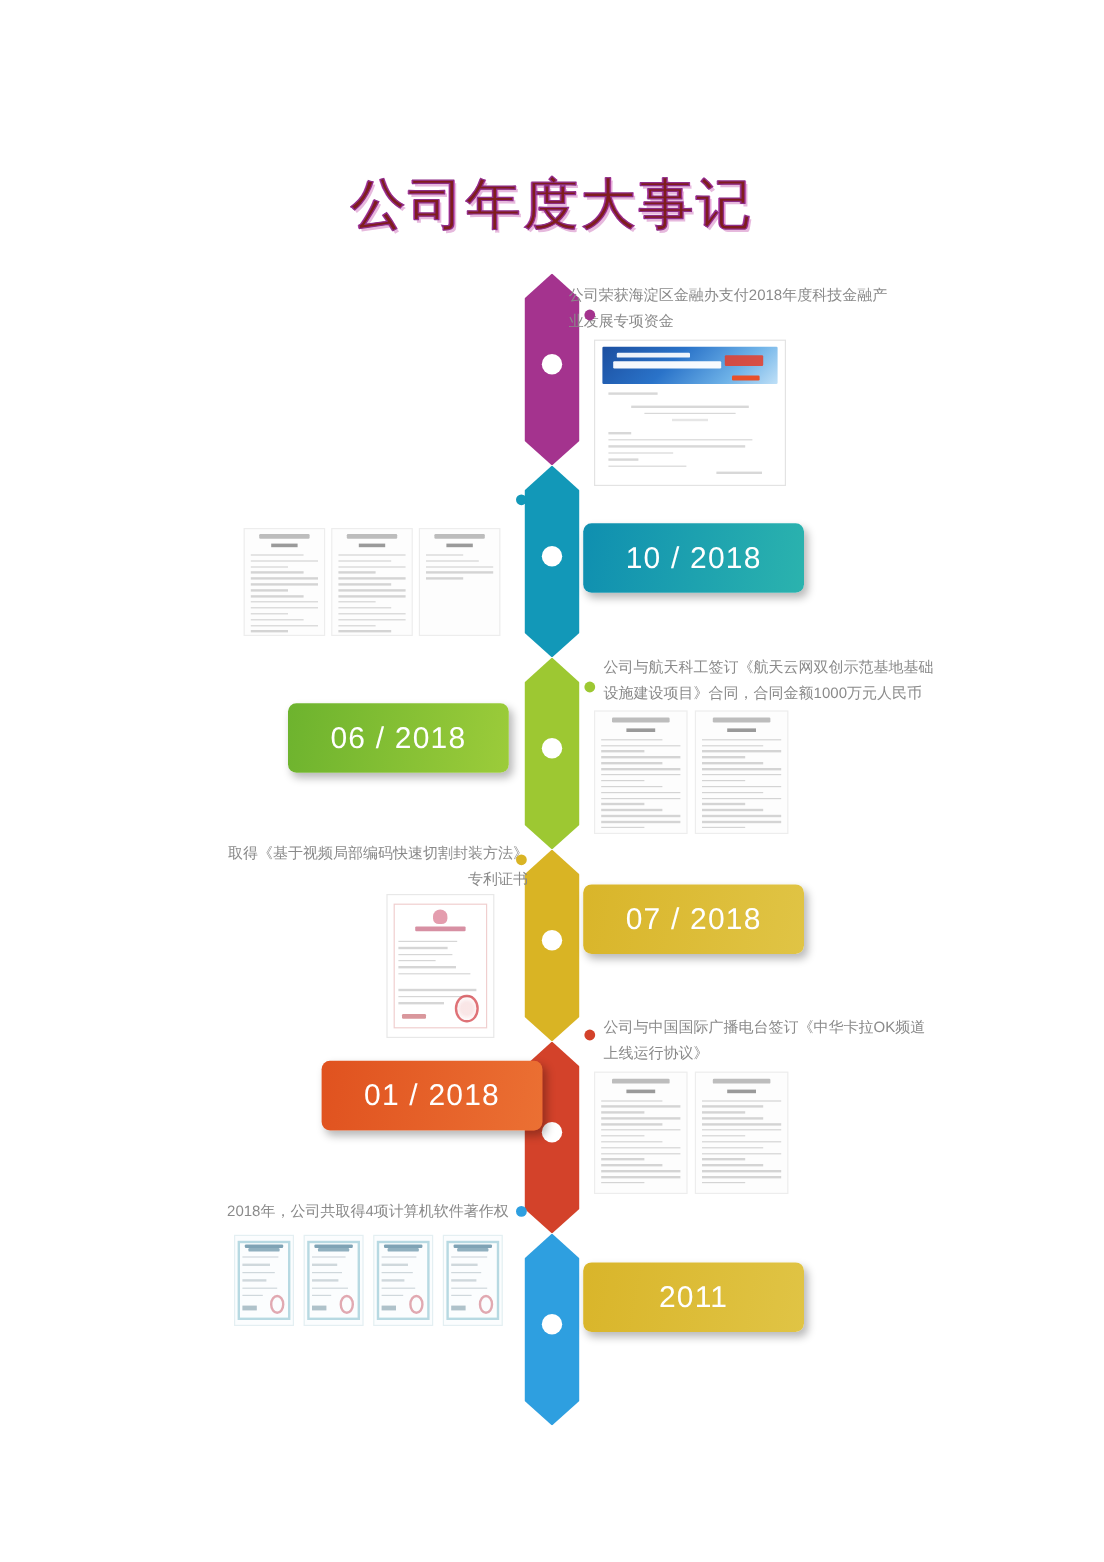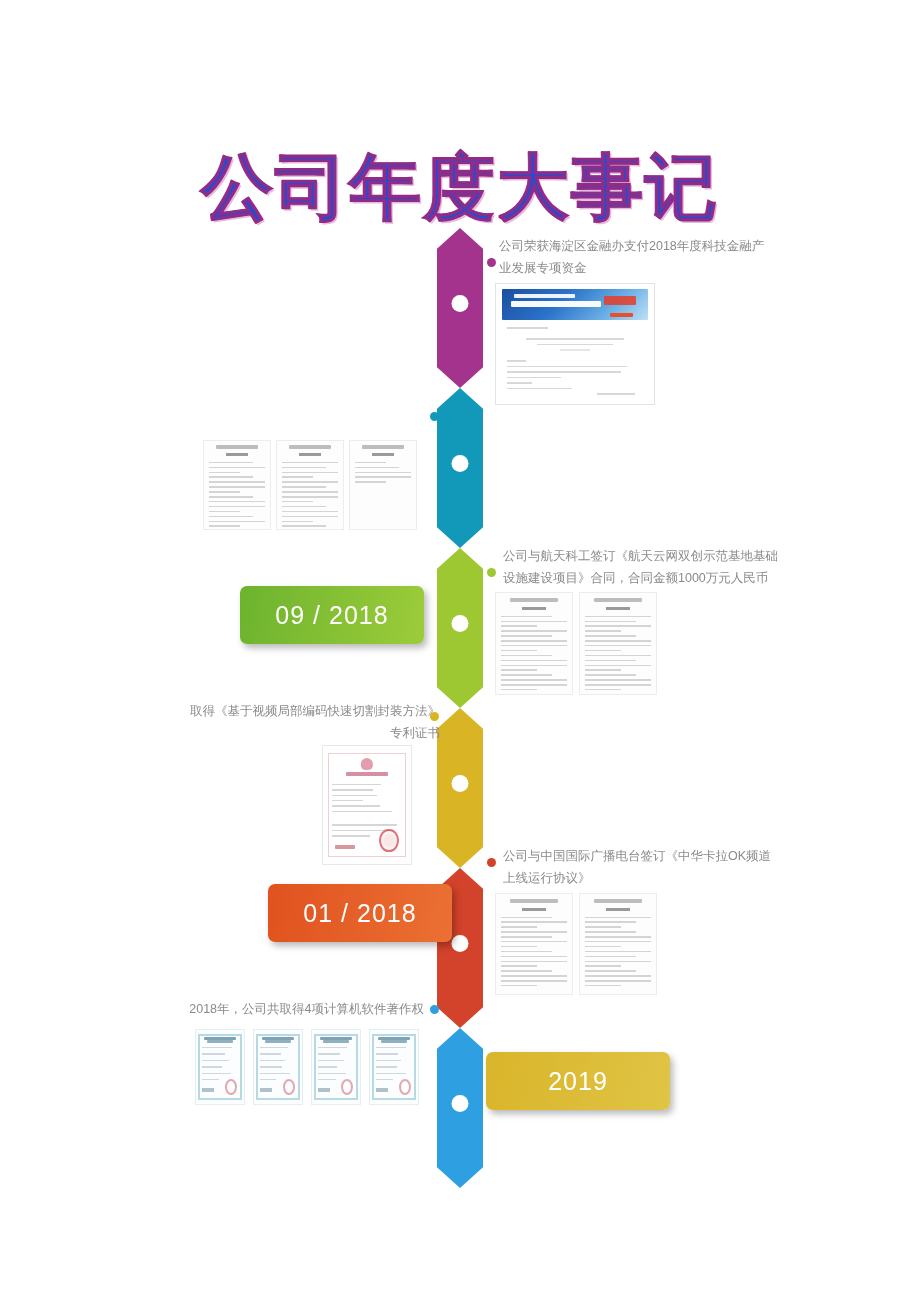--- a/index.html
+++ b/index.html
@@ -24,24 +24,24 @@
   .title-wrap {
     position: absolute;
     top: 140px;
     left: 0;
     width: 920px;
     text-align: center;
   }
   .title {
     display: inline-block;
     font-family: "DejaVu Sans", "Liberation Sans", sans-serif;
-    font-size: 72px;
-    font-weight: bold;
+    font-size: 46px;
+    font-weight: normal;
     letter-spacing: 2px;
-    color: #1d4ed8;
+    color: #7f1d1d;
     text-shadow:
        1px 0 0 #e87fd0,
       -1px 0 0 #c150b4,
        2px 2px 0 rgba(200,100,180,.45);
     -webkit-text-stroke: 1px #8e2d88;
   }
 
   
   .timeline {
     position: absolute;
@@ -224,21 +224,21 @@
     <div class="seg" id="s4" style="top: 640px; height: 160px;">
       <div class="body" style="background: rgb(211, 66, 42);"></div>
         <div class="dot" style="top: 67px;"></div>
     </div>
     <div class="seg" id="s5" style="top: 800px; height: 160px;">
       <div class="body" style="background: rgb(46, 159, 224);"></div>
         <div class="dot" style="top: 67px;"></div>
     </div>
   </div>
 
-  <div class="etext right" style="left:499px; top:236px; width:268px;">公司荣获海淀区金融办支付2018年度科技金融产业发展专项资金</div>
+  <div class="etext right" style="left:474px; top:236px; width:268px;">公司荣获海淀区金融办支付2018年度科技金融产业发展专项资金</div>
   <div class="bullet" style="left:487px; top:258px; background:#a4338e;"></div>
   <div class="thumbs" style="left:495px; top:283px;">
     <div class="webdoc" style="width:160px;height:122px;">
       <div class="banner">
         <div class="b1"></div>
           <div class="b2"></div>
           <div class="b3"></div>
           <div class="b4"></div>
       </div>
       <div class="wlines">
@@ -306,20 +306,21 @@
       <div class="lines">
         <div class="ln t"></div>
         <div class="ln s"></div>
           <div class="ln m"></div>
           <div class="ln"></div>
         <div class="ln"></div>
           <div class="ln s"></div>
       </div>
     </div>
   </div>
+  <div class="badge" style="left:486px; top:436px; background:linear-gradient(100deg,#0f8fb0,#2bb3ae);">10 / 2018</div>
 
   <div class="etext right" style="left:503px; top:546px; width:275px;">公司与航天科工签订《航天云网双创示范基地基础设施建设项目》合同，合同金额1000万元人民币</div>
   <div class="bullet" style="left:487px; top:568px; background:#9dc832;"></div>
   <div class="thumbs" style="left:495px; top:592px; gap:6px;">
     <div class="doc" style="width:78px;height:103px;">
       <div class="hdr"></div>
       <div class="lines">
         <div class="ln t"></div>
         <div class="ln m"></div>
           <div class="ln"></div>
@@ -355,21 +356,21 @@
         <div class="ln m"></div>
           <div class="ln"></div>
           <div class="ln s"></div>
         <div class="ln m"></div>
           <div class="ln"></div>
           <div class="ln"></div>
         <div class="ln s"></div>
       </div>
     </div>
   </div>
-  <div class="badge" style="left:240px; top:586px; background:linear-gradient(100deg,#6db32e,#9ccc3a);">09 / 2018</div>
+  <div class="badge" style="left:240px; top:586px; background:linear-gradient(100deg,#6db32e,#9ccc3a);">06 / 2018</div>
 
   <div class="etext left" style="left:172px; top:701px; width:252px;margin-left:16px;">取得《基于视频局部编码快速切割封装方法》专利证书</div>
   <div class="bullet" style="left:430px; top:712px; background:#d9b424;"></div>
   <div class="thumbs" style="left:322px; top:745px;">
     <div class="cert" style="width:90px;height:120px;">
       <div class="frame"></div>
       <div class="emblem"></div>
       <div class="ctitle"></div>
       <div class="clines">
         <div class="cl" style="width:70%"></div>
@@ -380,20 +381,21 @@
         <div class="cl" style="width:86%"></div>
         <div class="cl" style="width:0;margin-bottom:7px"></div>
         <div class="cl" style="width:92%"></div>
         <div class="cl" style="width:88%"></div>
         <div class="cl" style="width:54%"></div>
       </div>
       <div class="sig"></div>
       <div class="seal"></div>
     </div>
   </div>
+  <div class="badge" style="left:486px; top:737px; background:linear-gradient(100deg,#d9b52a,#e0c445);">07 / 2018</div>
 
   <div class="etext right" style="left:503px; top:846px; width:275px;">公司与中国国际广播电台签订《中华卡拉OK频道上线运行协议》</div>
   <div class="bullet" style="left:487px; top:858px; background:#d3422a;"></div>
   <div class="thumbs" style="left:495px; top:893px; gap:6px;">
     <div class="doc" style="width:78px;height:102px;">
       <div class="hdr"></div>
       <div class="lines">
         <div class="ln t"></div>
         <div class="ln m"></div>
           <div class="ln"></div>
@@ -493,15 +495,15 @@
           <div class="cl" style="width:60%"></div>
         <div class="cl" style="width:68%"></div>
           <div class="cl" style="width:58%"></div>
         <div class="cl" style="width:82%"></div>
           <div class="cl" style="width:46%"></div>
       </div>
       <div class="sig"></div>
         <div class="seal"></div>
     </div>
   </div>
-  <div class="badge" style="left:486px; top:1052px; background:linear-gradient(100deg,#d9b52a,#e0c445);">2019</div>
+  <div class="badge" style="left:486px; top:1052px; background:linear-gradient(100deg,#d9b52a,#e0c445);">2011</div>
 
 </div>
 
 </body></html>

